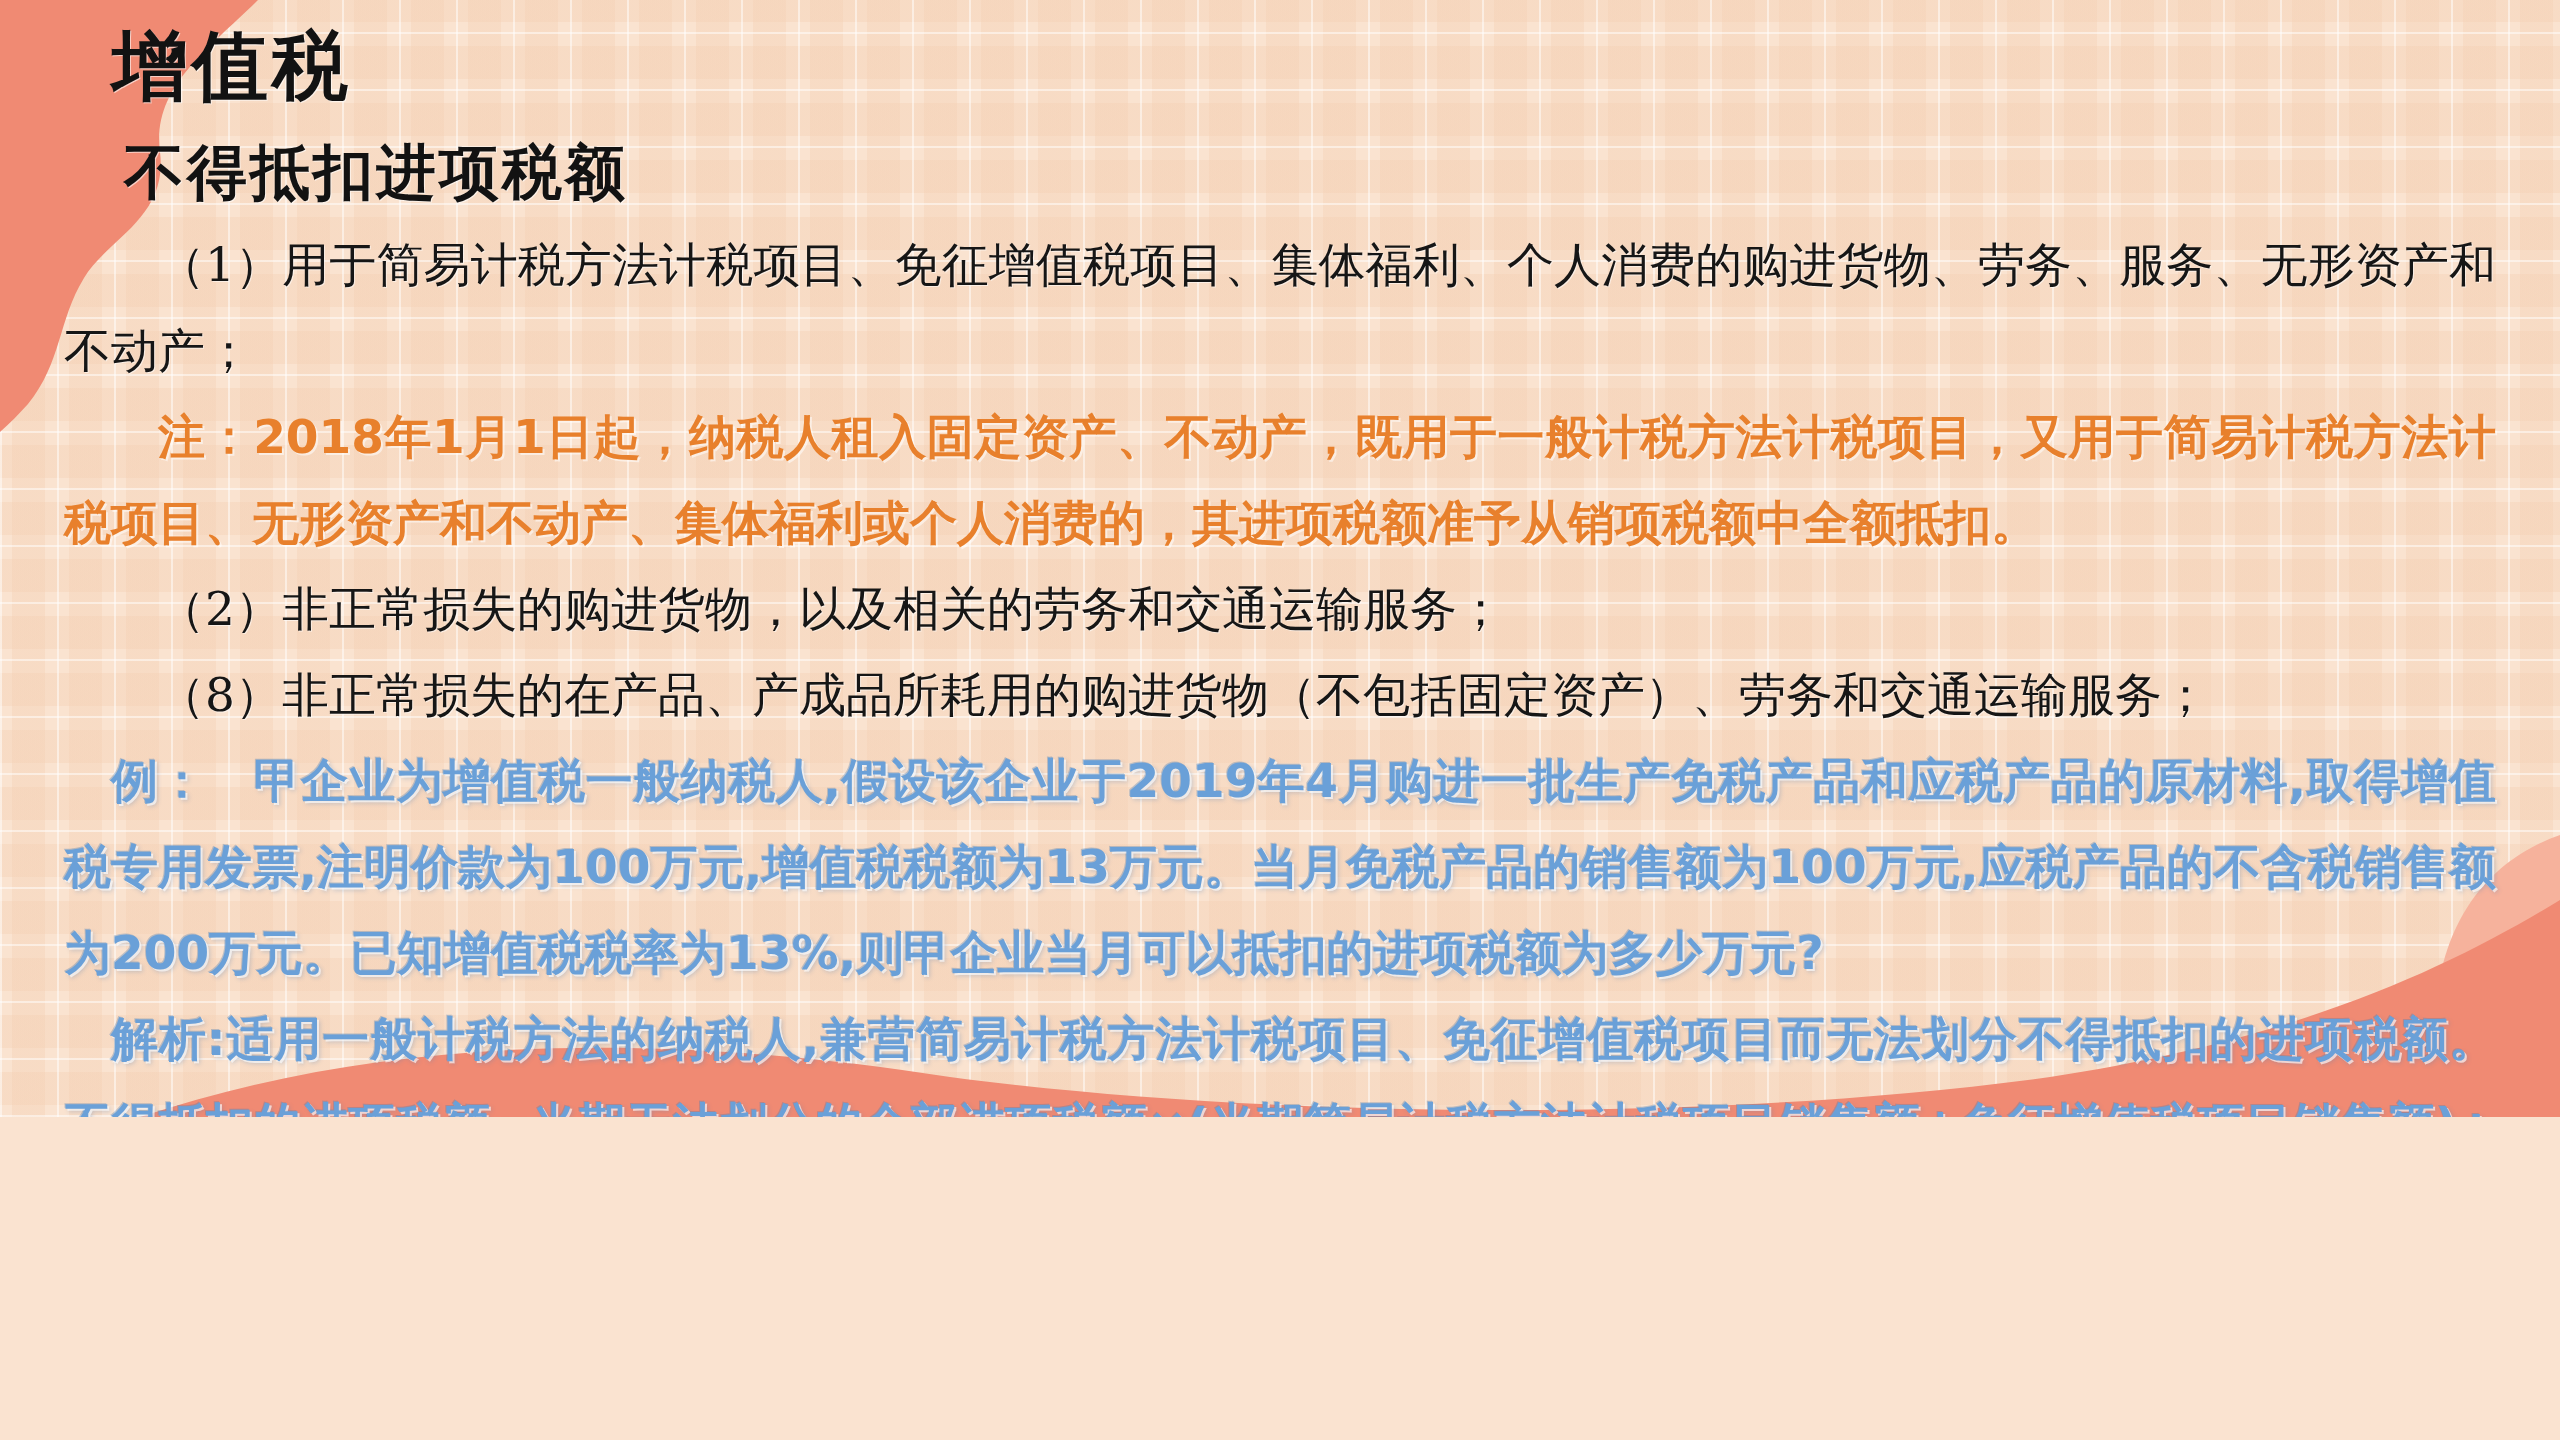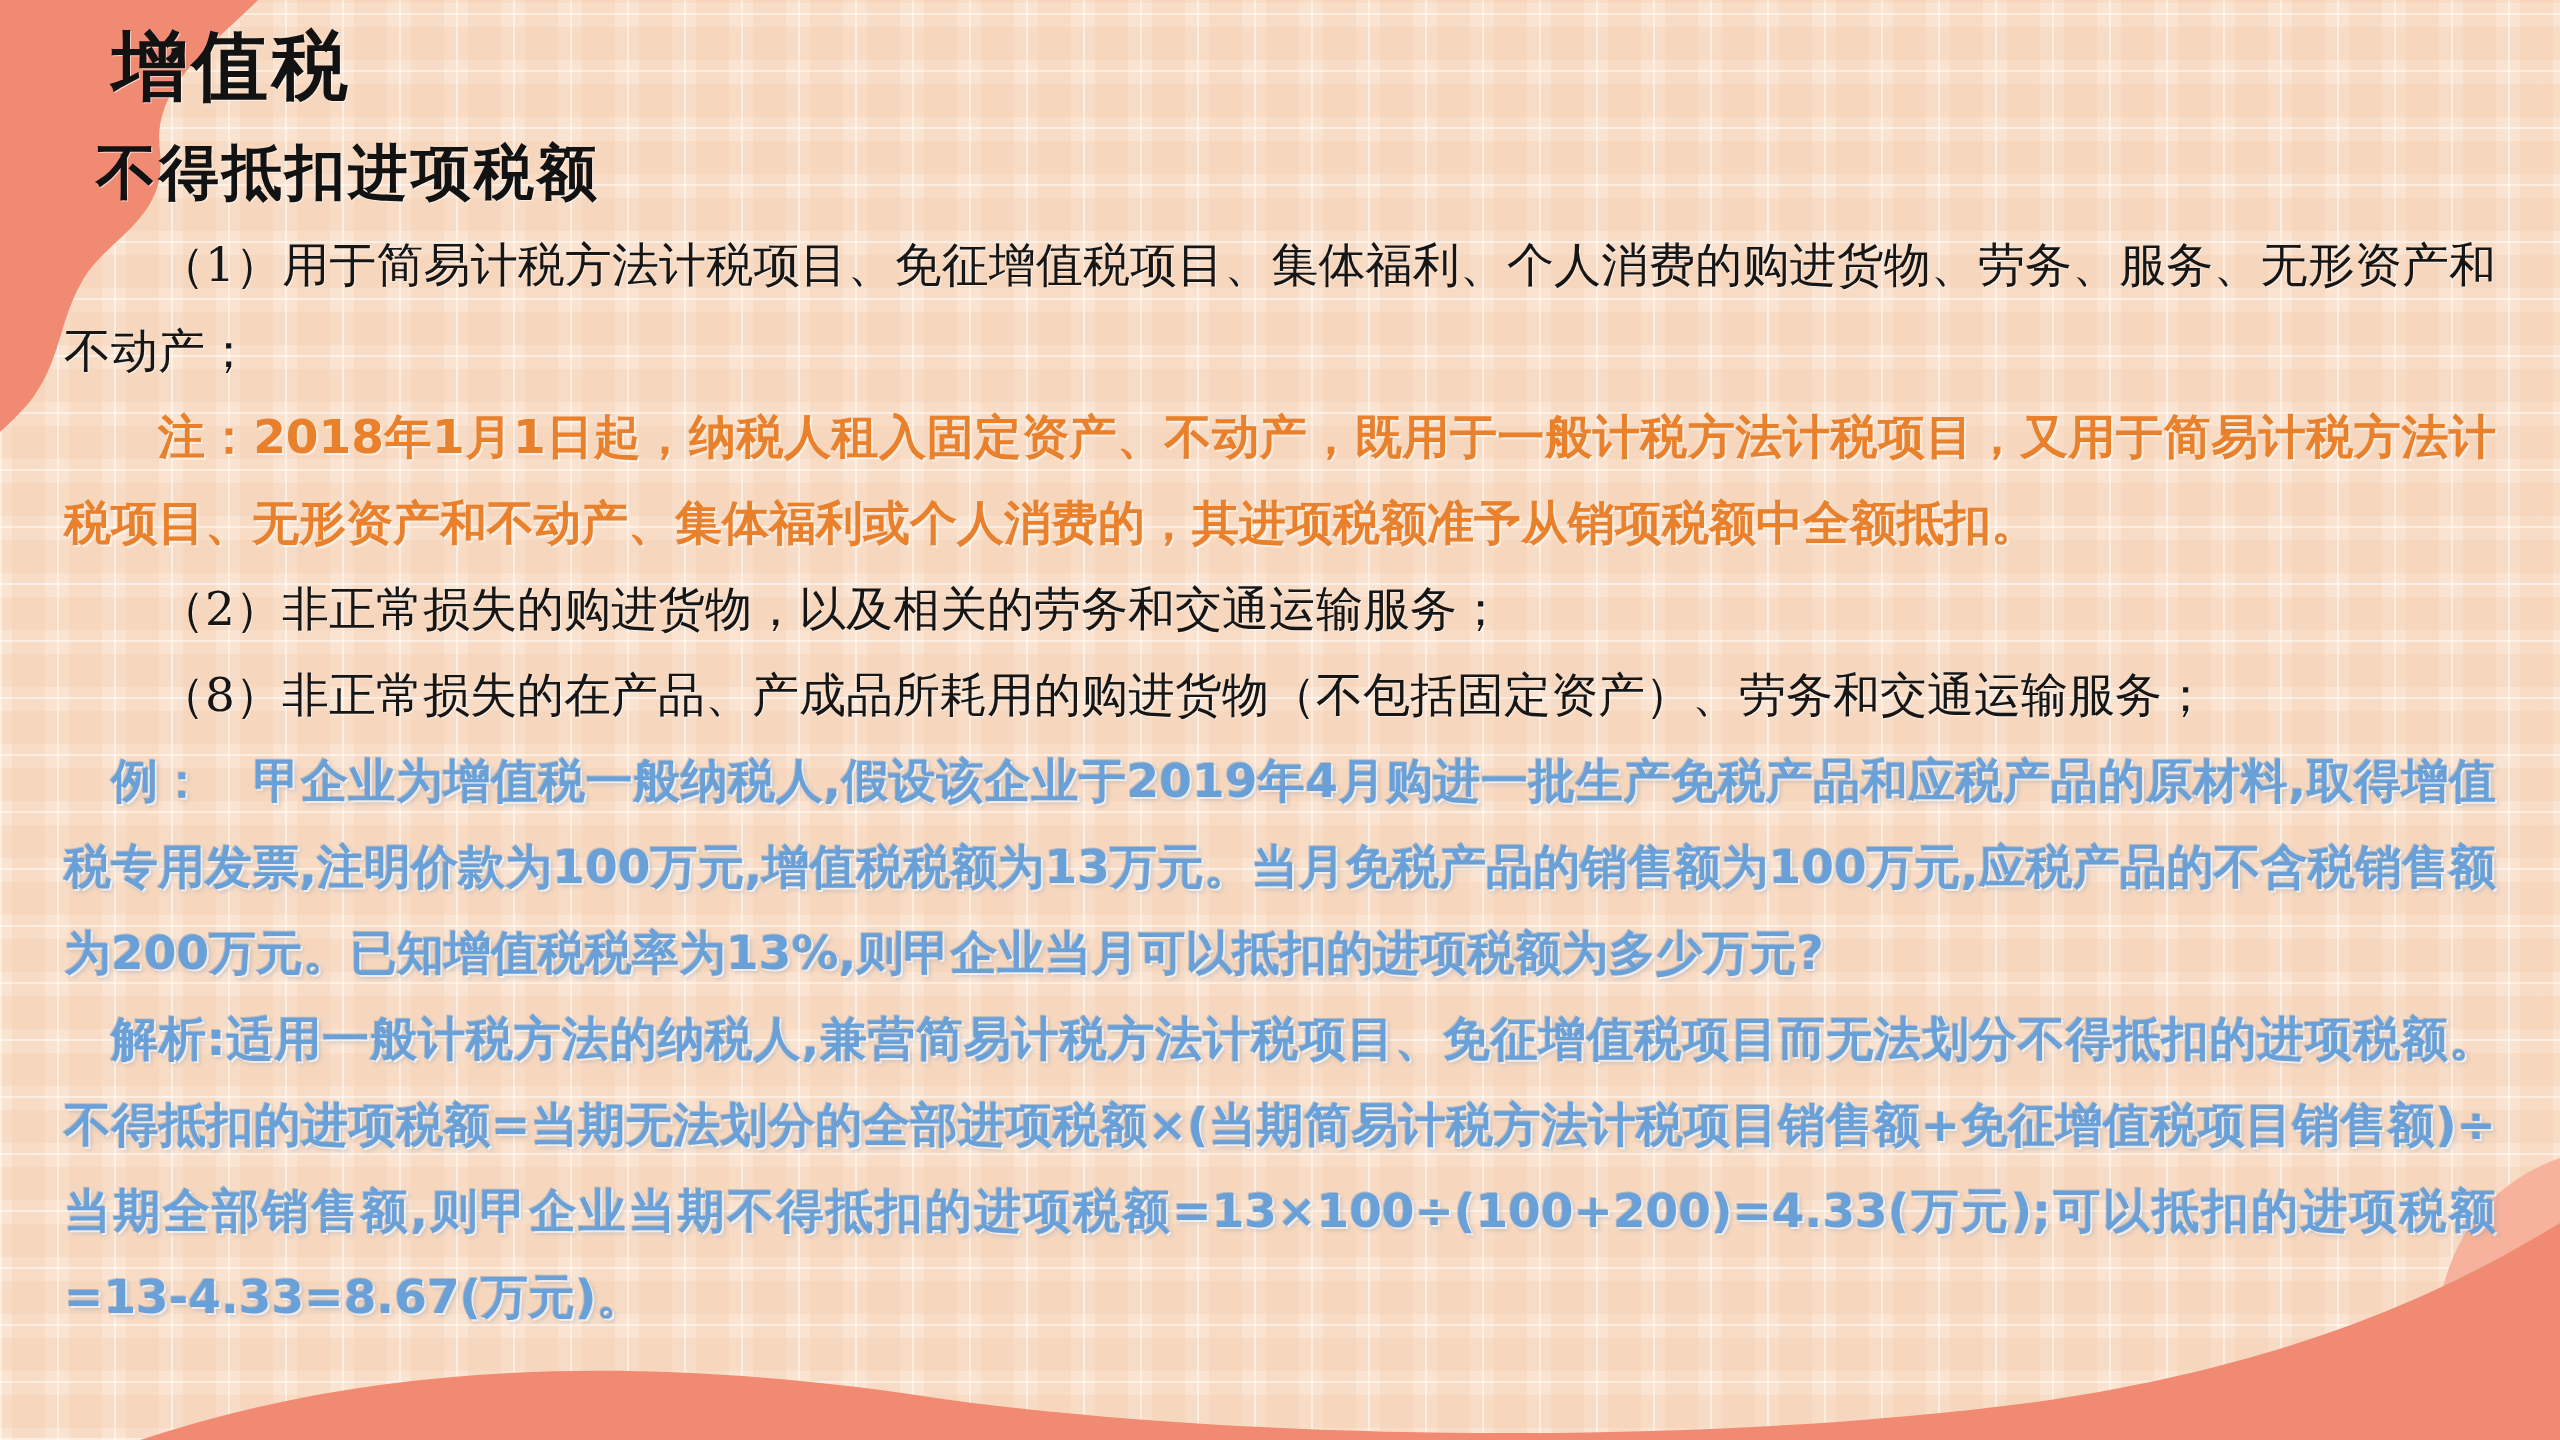--- a/index.html
+++ b/index.html
@@ -1,18 +1,18 @@
 <!DOCTYPE html>
 <html><head>
 <meta charset="utf-8">
 <style>
   html,body{margin:0;padding:0;background:#fae3d0;}
   .slide{
     position:relative;
-    width:2560px;height:1440px;
+    width:2560px;height:1117px;
     overflow:hidden;
     background:#fae3d0;
     font-family:"DejaVu Serif", serif;
   }
   
   .grid-pattern{
     position:absolute;inset:0;
     background-image:
       repeating-linear-gradient(90deg, rgba(255,255,255,.50) 0 2px, transparent 2px 57px),
       repeating-linear-gradient(0deg,  rgba(255,255,255,.50) 0 2px, transparent 2px 57px),
@@ -23,21 +23,21 @@
   .deco.tl{left:0;top:0;}
   .deco.br{left:0;bottom:0;}
 
   .page-title{
     position:absolute;left:112px;top:22px;
     font-size:76px;font-weight:700;color:#121212;
     line-height:1.15;letter-spacing:4px;
     text-shadow:1px 1px 0 rgba(255,255,255,.6);
   }
   .page-subtitle{
-    position:absolute;left:96px;top:138px;
+    position:absolute;left:124px;top:138px;
     font-size:60px;font-weight:700;color:#121212;
     line-height:1.15;letter-spacing:3px;
     text-shadow:1px 1px 0 rgba(255,255,255,.6);
   }
   .content{
     position:absolute;left:64px;right:64px;top:222px;
     font-size:47px;line-height:86px;color:#161616;
     text-align:justify;
   }
   .content p{margin:0;text-indent:2em;text-shadow:1px 1px 0 rgba(255,255,255,.55);}

